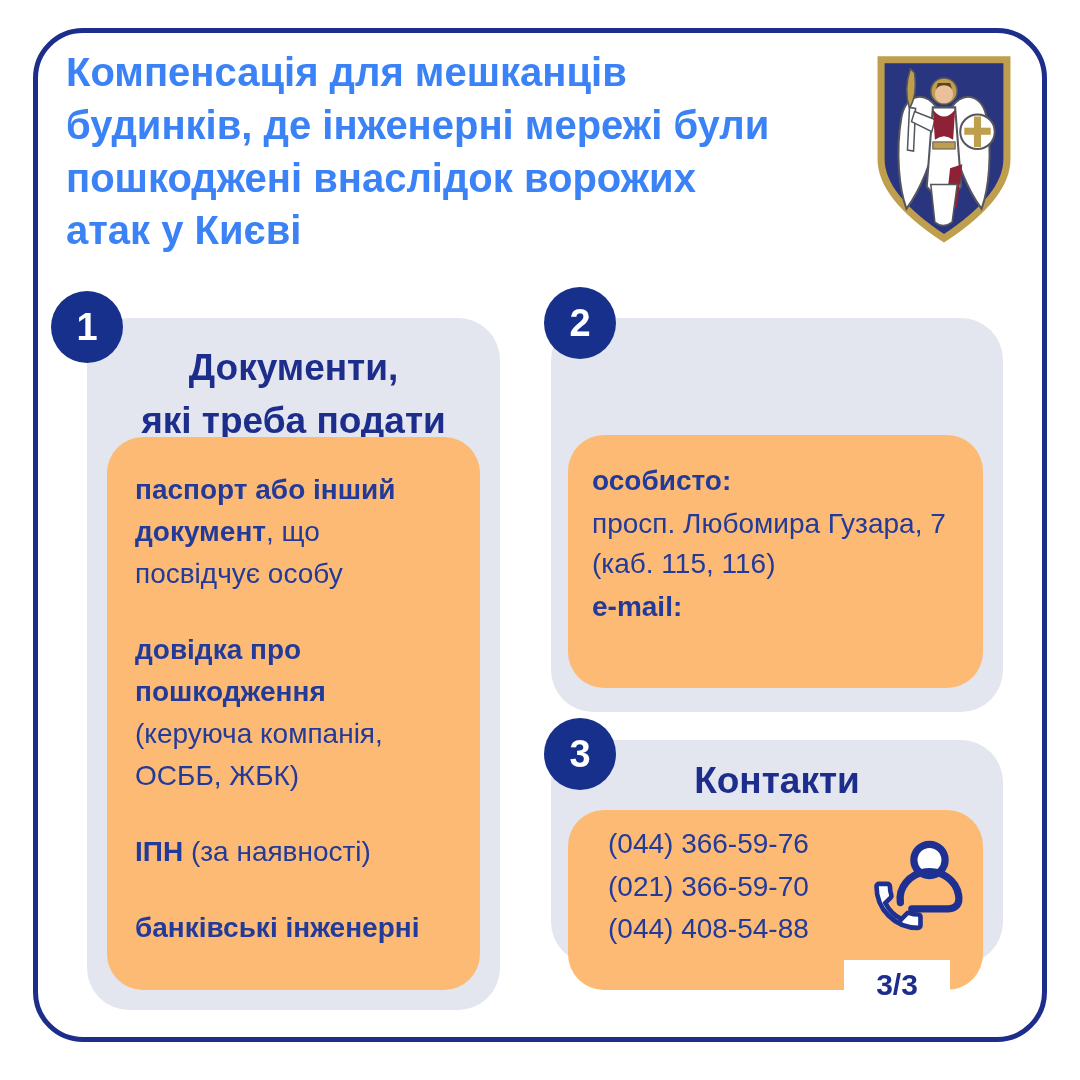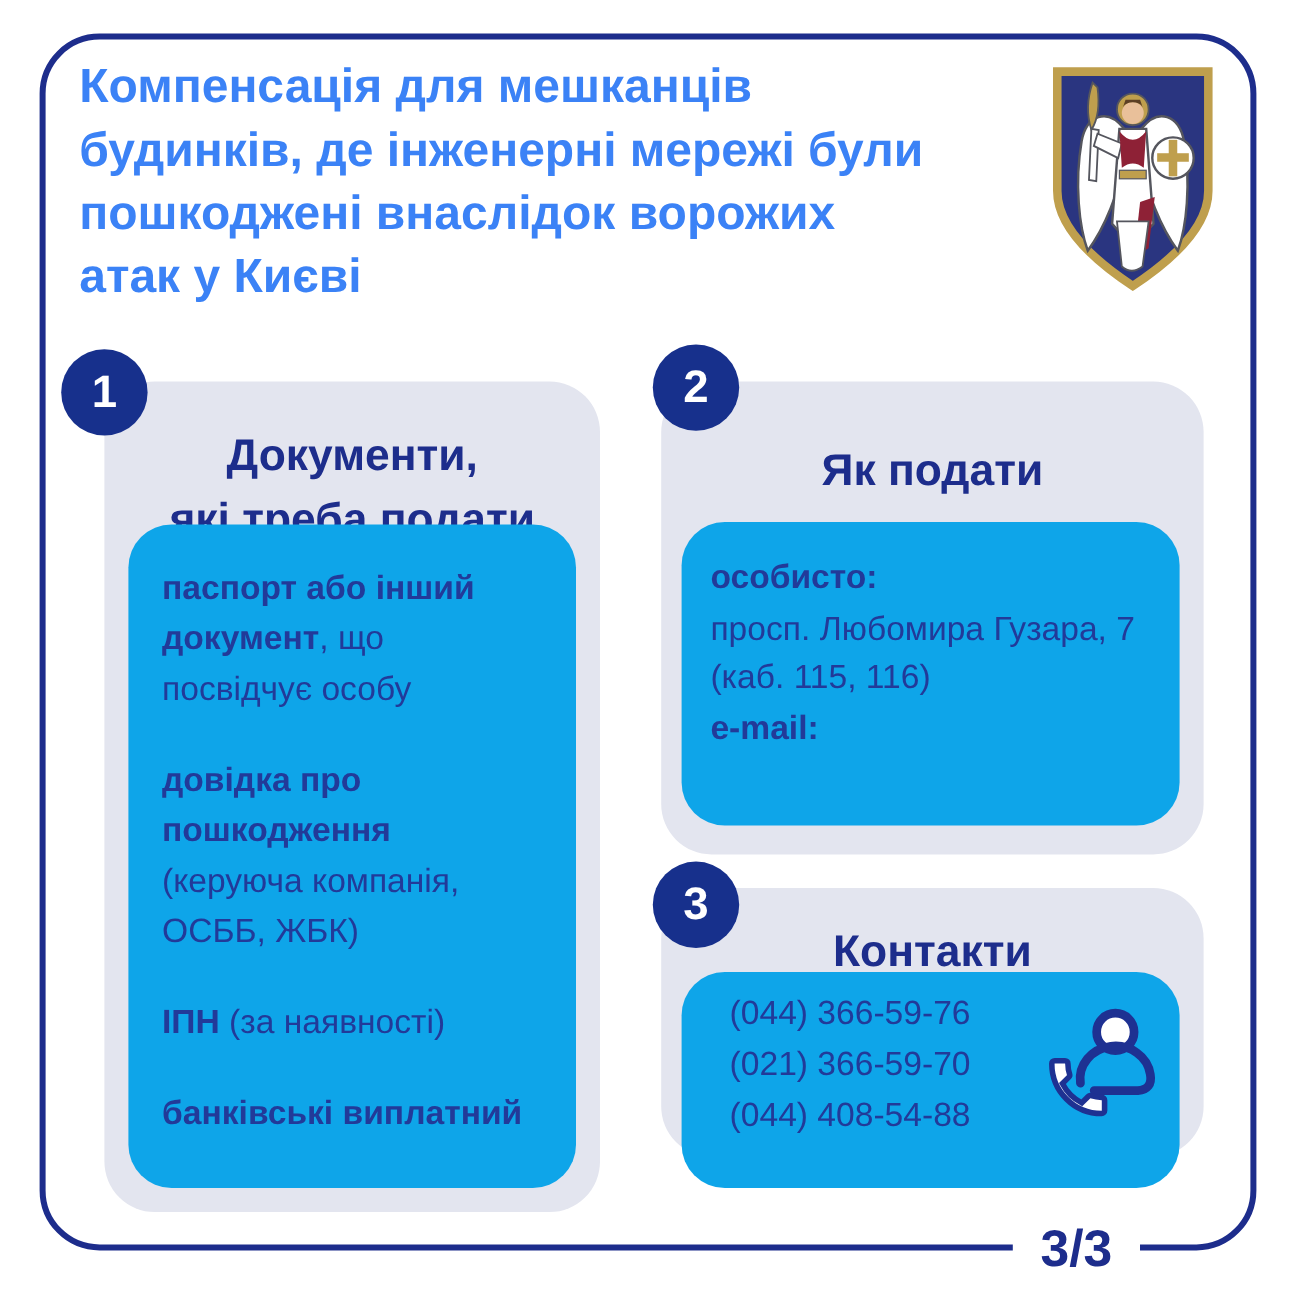--- a/index.html
+++ b/index.html
@@ -29,48 +29,48 @@
     position:absolute; width:72px; height:72px; border-radius:50%;
     background:#17308c; color:#ffffff; font-size:38px; font-weight:700;
     display:flex; align-items:center; justify-content:center; z-index:3;
   }
   .badge-1 { left:51px;  top:291px; }
   .badge-2 { left:544px; top:287px; }
   .badge-3 { left:544px; top:718px; }
 
   .panel-title {
     font-weight:700; color:#1d2d8c; text-align:center; white-space:pre-line;
-    font-size:37px; line-height:1.42; margin:12px;
+    font-size:37px; line-height:1.42; margin:0;
   }
   .panel-1 .panel-title { padding-top:24px; }
   .panel-2 .panel-title { padding-top:36px; }
   .panel-3 .panel-title { padding-top:15px; }
 
   .inner {
-    position:absolute; background:#0ea5e9; border-radius:36px; box-sizing:border-box;
+    position:absolute; background:#fdba74; border-radius:36px; box-sizing:border-box;
   }
   .panel-1 .inner { left:20px; top:119px; width:373px; height:553px; padding:32px 28px 24px 28px; }
   .panel-2 .inner { left:17px; top:117px; width:415px; height:253px; padding:26px 24px 35px 24px; }
   .panel-3 .inner { left:17px; top:70px;  width:415px; height:180px; padding:14px 24px 10px 40px; }
 
   .item {
     margin:0; color:#223a99; font-size:28px; line-height:1.5;
     white-space:pre-line;
   }
   .gap-list .item { margin-bottom:34px; }
   .gap-list .item:last-child { margin-bottom:0; }
   .tight-list .item { margin-bottom:2px; line-height:1.45; }
   .item .b { font-weight:700; }
   .panel-3 .items { max-width:300px; }
 
   .phone-icon { position:absolute; right:14px; top:18px; width:104px; height:118px; }
 
   .page-indicator {
-    position:absolute; left:844px; top:1016px; width:106px; height:52px;
-    background:#ffffff; color:#1d2d8c; font-size:43px; font-weight:700;
+    position:absolute; left:844px; top:960px; width:106px; height:52px;
+    background:#ffffff; color:#1d2d8c; font-size:30px; font-weight:700;
     text-align:center; line-height:50px; z-index:5;
   }
 </style>
 </head>
 <body>
 
 <div class="card"></div>
 
 <div class="title">Компенсація для мешканців
 будинків, де інженерні мережі були
@@ -101,28 +101,27 @@
 
 <div class="panel panel-1">
   <p class="panel-title">Документи,
 які треба подати</p>
   <div class="inner gap-list">
     <div class="items">
         <p class="item"><span class="b">паспорт або інший документ</span><span>, що посвідчує особу</span></p>
         <p class="item"><span class="b">довідка про пошкодження</span><span>
 (керуюча компанія, ОСББ, ЖБК)</span></p>
         <p class="item"><span class="b">ІПН</span><span> (за наявності)</span></p>
-        <p class="item"><span class="b">банківські виплатний</span></p>
+        <p class="item"><span class="b">банківські інженерні</span></p>
       </div>
   </div>
 </div>
 <div class="badge badge-1">1</div>
 
 <div class="panel panel-2">
-  <p class="panel-title">Як подати</p>
   <div class="inner tight-list">
     <div class="items">
         <p class="item"><span class="b">особисто:</span></p>
         <p class="item"><span>просп. Любомира Гузара, 7 (каб. 115, 116)</span></p>
         <p class="item"><span class="b">e-mail:</span></p>
       </div>
   </div>
 </div>
 <div class="badge badge-2">2</div>
 

